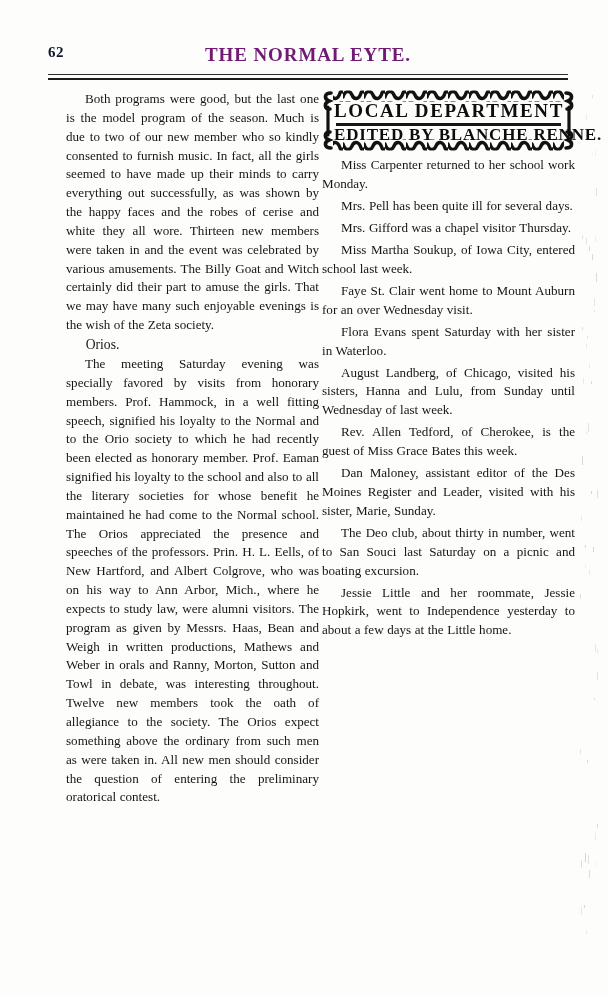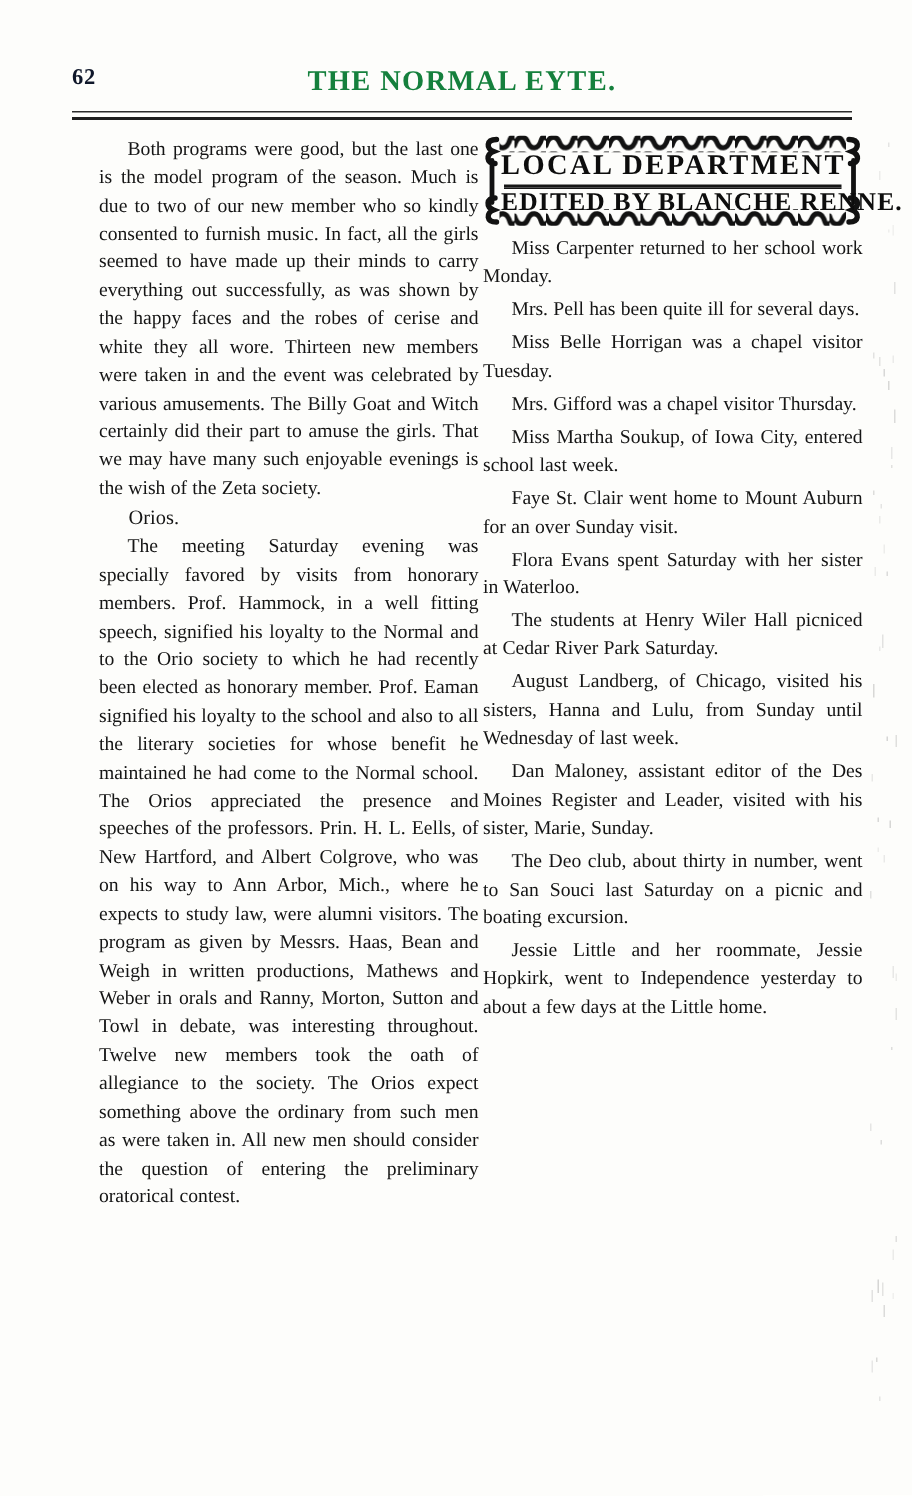--- a/index.html
+++ b/index.html
@@ -42,21 +42,21 @@
   }
   .masthead-title {
     position: absolute;
     left: 0;
     right: 0;
     top: 0;
     text-align: center;
     font-size: 19px;
     font-weight: 700;
     letter-spacing: 0.9px;
-    color: #15803d;
+    color: #701a75;
   }
 
   .rule-thin {
     position: absolute;
     left: 48px;
     top: 74px;
     width: 520px;
     height: 1px;
     background: #2b2b2b;
   }
@@ -206,27 +206,26 @@
       <div class="banner-inner">
         <div class="banner-title">LOCAL  DEPARTMENT</div>
         <div class="banner-divider"></div>
         <div class="banner-sub">EDITED  BY  BLANCHE  RENNE.</div>
       </div>
     </div>
 
     <div>
       <p class="item">Miss Carpenter returned to her school work Monday.</p>
       <p class="item">Mrs. Pell has been quite ill for several days.</p>
-      <p class="item">Miss Belle Horrigan was a chapel visitor Tuesday.</p>
       <p class="item">Mrs. Gifford was a chapel visitor Thursday.</p>
       <p class="item">Miss Martha Soukup, of Iowa City, entered school last week.</p>
-      <p class="item">Faye St. Clair went home to Mount Auburn for an over Sunday visit.</p>
+      <p class="item">Faye St. Clair went home to Mount Auburn for an over Wednesday visit.</p>
       <p class="item">Flora Evans spent Saturday with her sister in Waterloo.</p>
-      <p class="item">The students at Henry Wiler Hall picniced at Cedar River Park Saturday.</p>
       <p class="item">August Landberg, of Chicago, visited his sisters, Hanna and Lulu, from Sunday until Wednesday of last week.</p>
+      <p class="item">Rev. Allen Tedford, of Cherokee, is the guest of Miss Grace Bates this week.</p>
       <p class="item">Dan Maloney, assistant editor of the Des Moines Register and Leader, visited with his sister, Marie, Sunday.</p>
       <p class="item">The Deo club, about thirty in number, went to San Souci last Saturday on a picnic and boating excursion.</p>
       <p class="item">Jessie Little and her roommate, Jessie Hopkirk, went to Independence yesterday to about a few days at the Little home.</p>
     </div>
   </div>
 
   <div class="speckles" id="speckles">
       <div class="speck" style="left: 17.0536px; top: 486.886px; height: 5.2px; opacity: 0.76;"></div>
       <div class="speck" style="left: 9.86464px; top: 871.074px; height: 2.8px; opacity: 0.5;"></div>
       <div class="speck" style="left: 19.6355px; top: 213.243px; height: 8.6px; opacity: 0.67;"></div>

